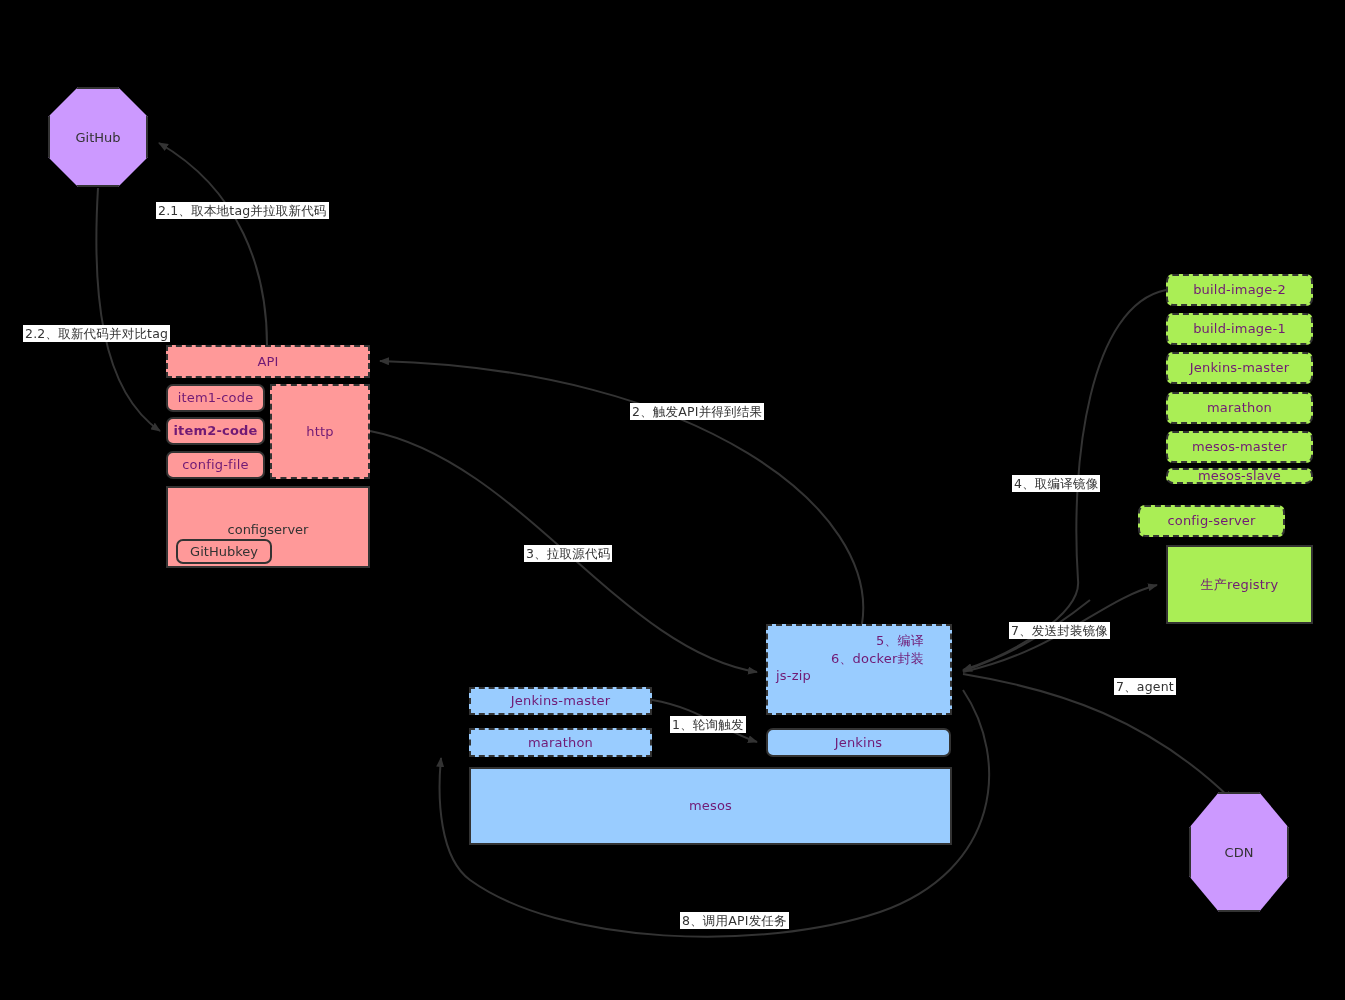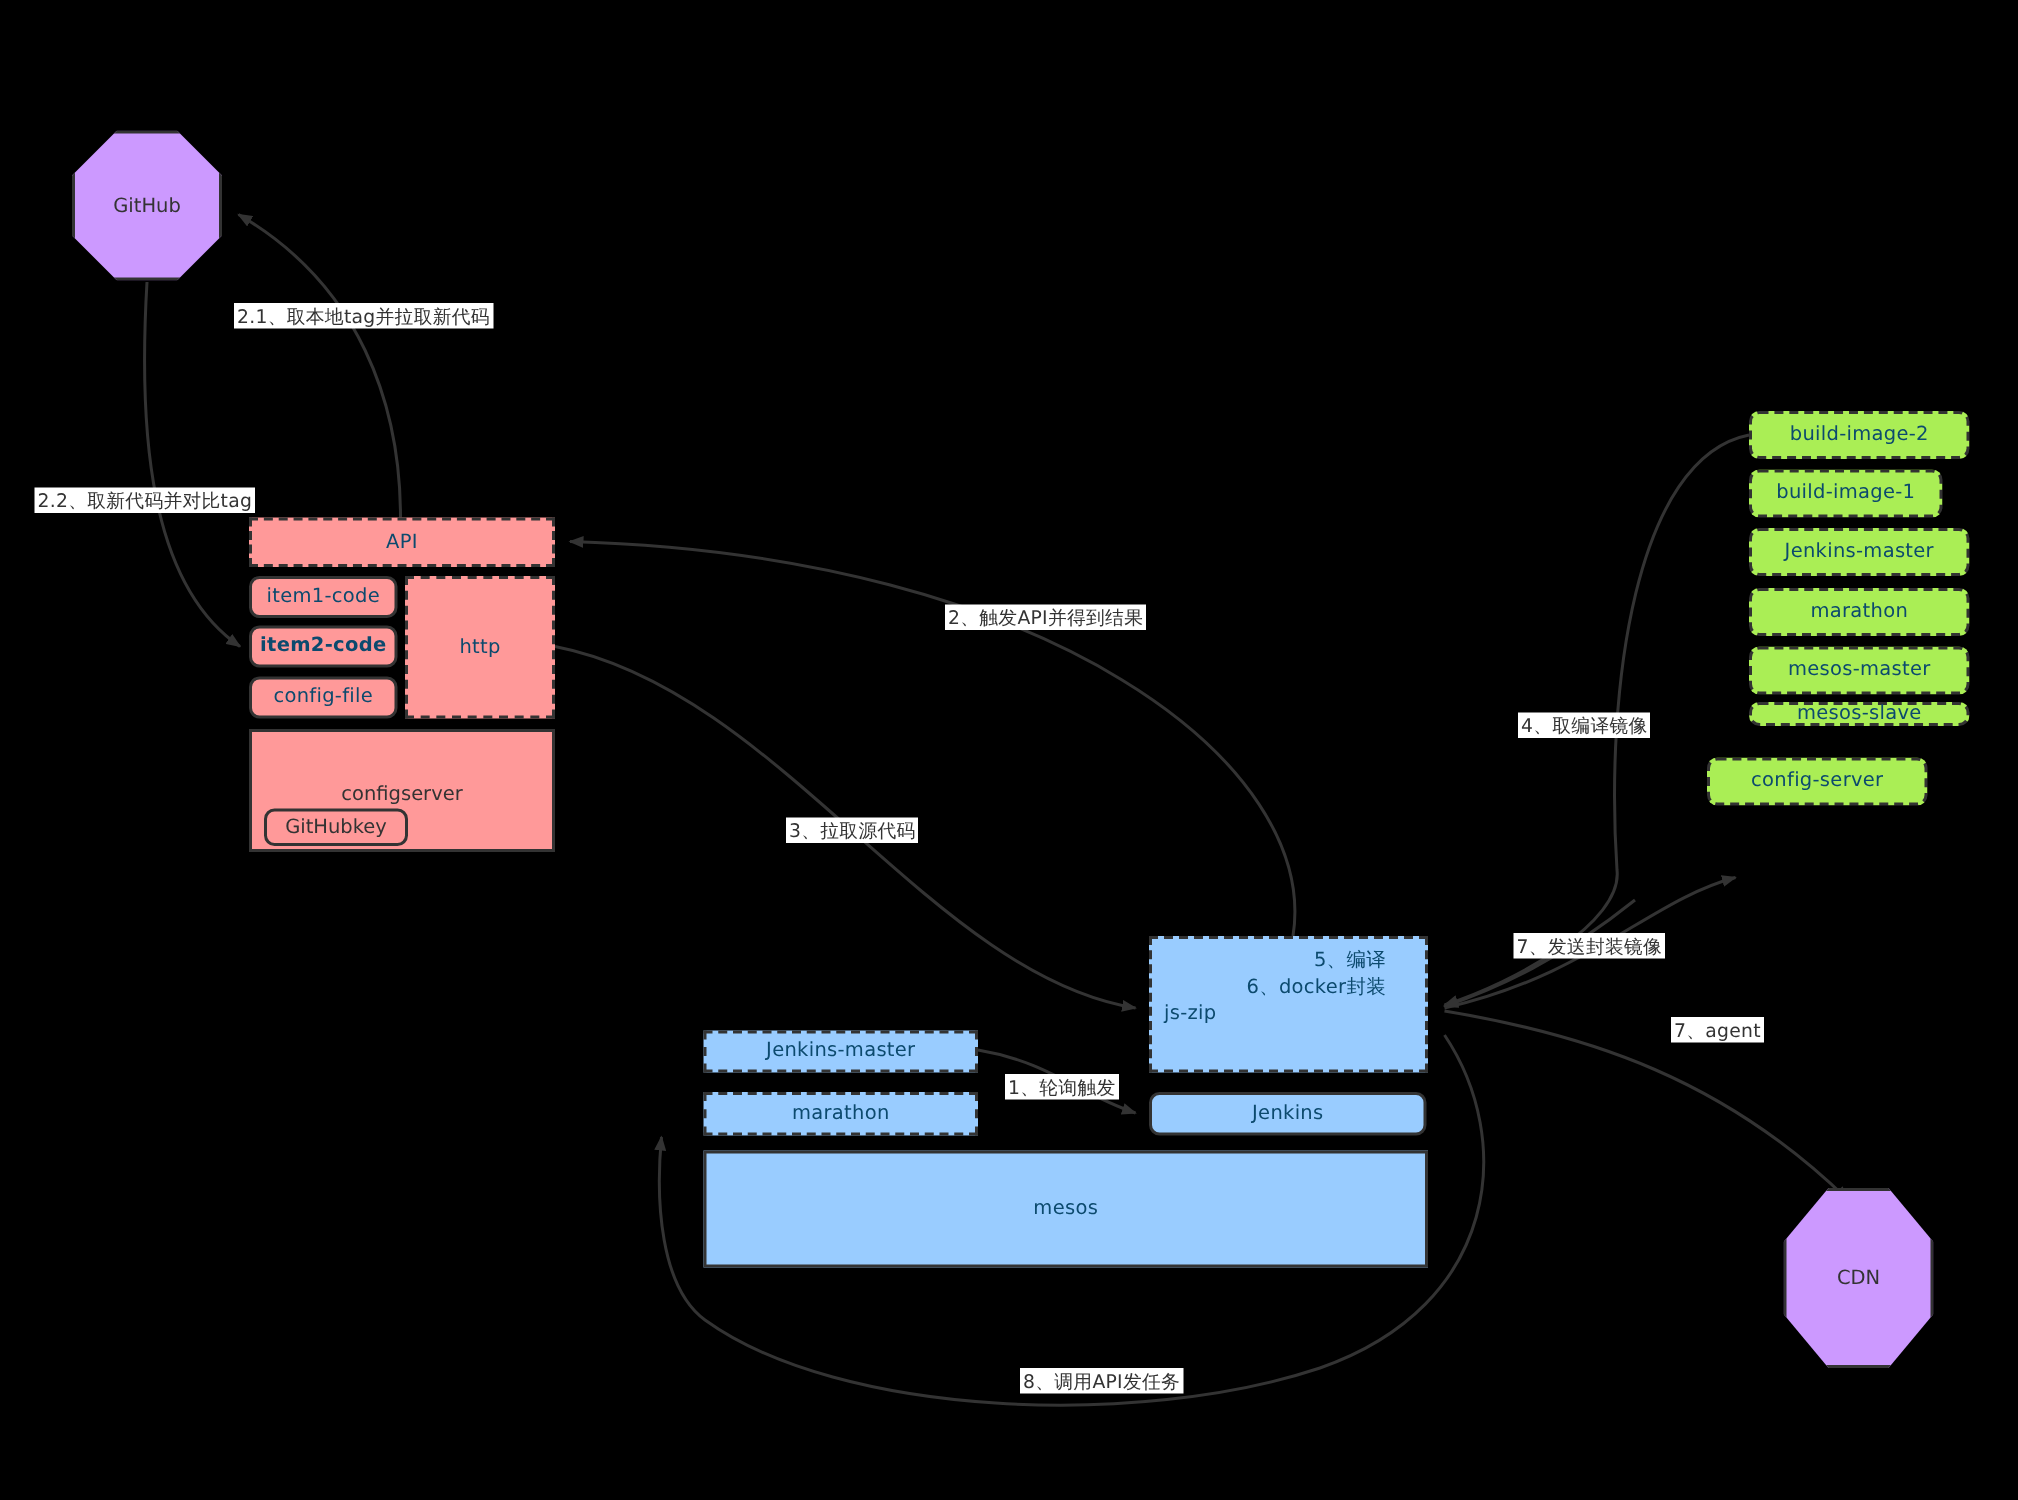--- a/index.html
+++ b/index.html
@@ -23,21 +23,21 @@
     width: 1345px;
     height: 1000px;
     pointer-events: none;
   }
   .node {
     position: absolute;
     box-sizing: border-box;
     display: flex;
     align-items: center;
     justify-content: center;
-    color: #0c4a6e;
+    color: #701a75;
     font-size: 13px;
     line-height: 1.35;
     text-align: center;
     letter-spacing: 0.2px;
   }
   
   .fill-red   { background: #ff9999; }
   .fill-blue  { background: #99ccff; }
   .fill-green { background: #aaee55; }
 
@@ -199,39 +199,42 @@
     <span>Jenkins</span>
   </div>
 
   <div class="node fill-blue b-solid r-square" style="left:469px; top:727px; width:483px; height:78px;">
     <span>mesos</span>
   </div>
 
   <div class="node fill-green b-dashed r-round" style="left:1166px; top:234px; width:147px; height:32px;">
     <span>build-image-2</span>
   </div>
-  <div class="node fill-green b-dashed r-round" style="left:1166px; top:273px; width:129px; height:32px;">
+  <div class="node fill-green b-dashed r-round" style="left:1166px; top:273px; width:147px; height:32px;">
     <span>build-image-1</span>
   </div>
   <div class="node fill-green b-dashed r-round" style="left:1166px; top:312px; width:147px; height:32px;">
     <span>Jenkins-master</span>
   </div>
   <div class="node fill-green b-dashed r-round" style="left:1166px; top:352px; width:147px; height:32px;">
     <span>marathon</span>
   </div>
   <div class="node fill-green b-dashed r-round" style="left:1166px; top:391px; width:147px; height:32px;">
     <span>mesos-master</span>
   </div>
   <div class="node fill-green b-dashed r-round" style="left:1166px; top:428px; width:147px; height:16px;">
     <span>mesos-slave</span>
   </div>
   <div class="node fill-green b-dashed r-round" style="left:1138px; top:465px; width:147px; height:32px;">
     <span>config-server</span>
   </div>
 
+  <div class="node fill-green b-solid r-square" style="left:1166px; top:505px; width:147px; height:79px;">
+    <span>生产registry</span>
+  </div>
 
   <div class="edge-label" style="left:156px; top:162px;">2.1、取本地tag并拉取新代码</div>
   <div class="edge-label" style="left:23px; top:285px;">2.2、取新代码并对比tag</div>
   <div class="edge-label" style="left:630px; top:363px;">2、触发API并得到结果</div>
   <div class="edge-label" style="left:524px; top:505px;">3、拉取源代码</div>
   <div class="edge-label" style="left:1012px; top:435px;">4、取编译镜像</div>
   <div class="edge-label" style="left:670px; top:676px;">1、轮询触发</div>
   <div class="edge-label" style="left:1009px; top:582px;">7、发送封装镜像</div>
   <div class="edge-label" style="left:1114px; top:638px;">7、agent</div>
   <div class="edge-label" style="left:680px; top:872px;">8、调用API发任务</div>

